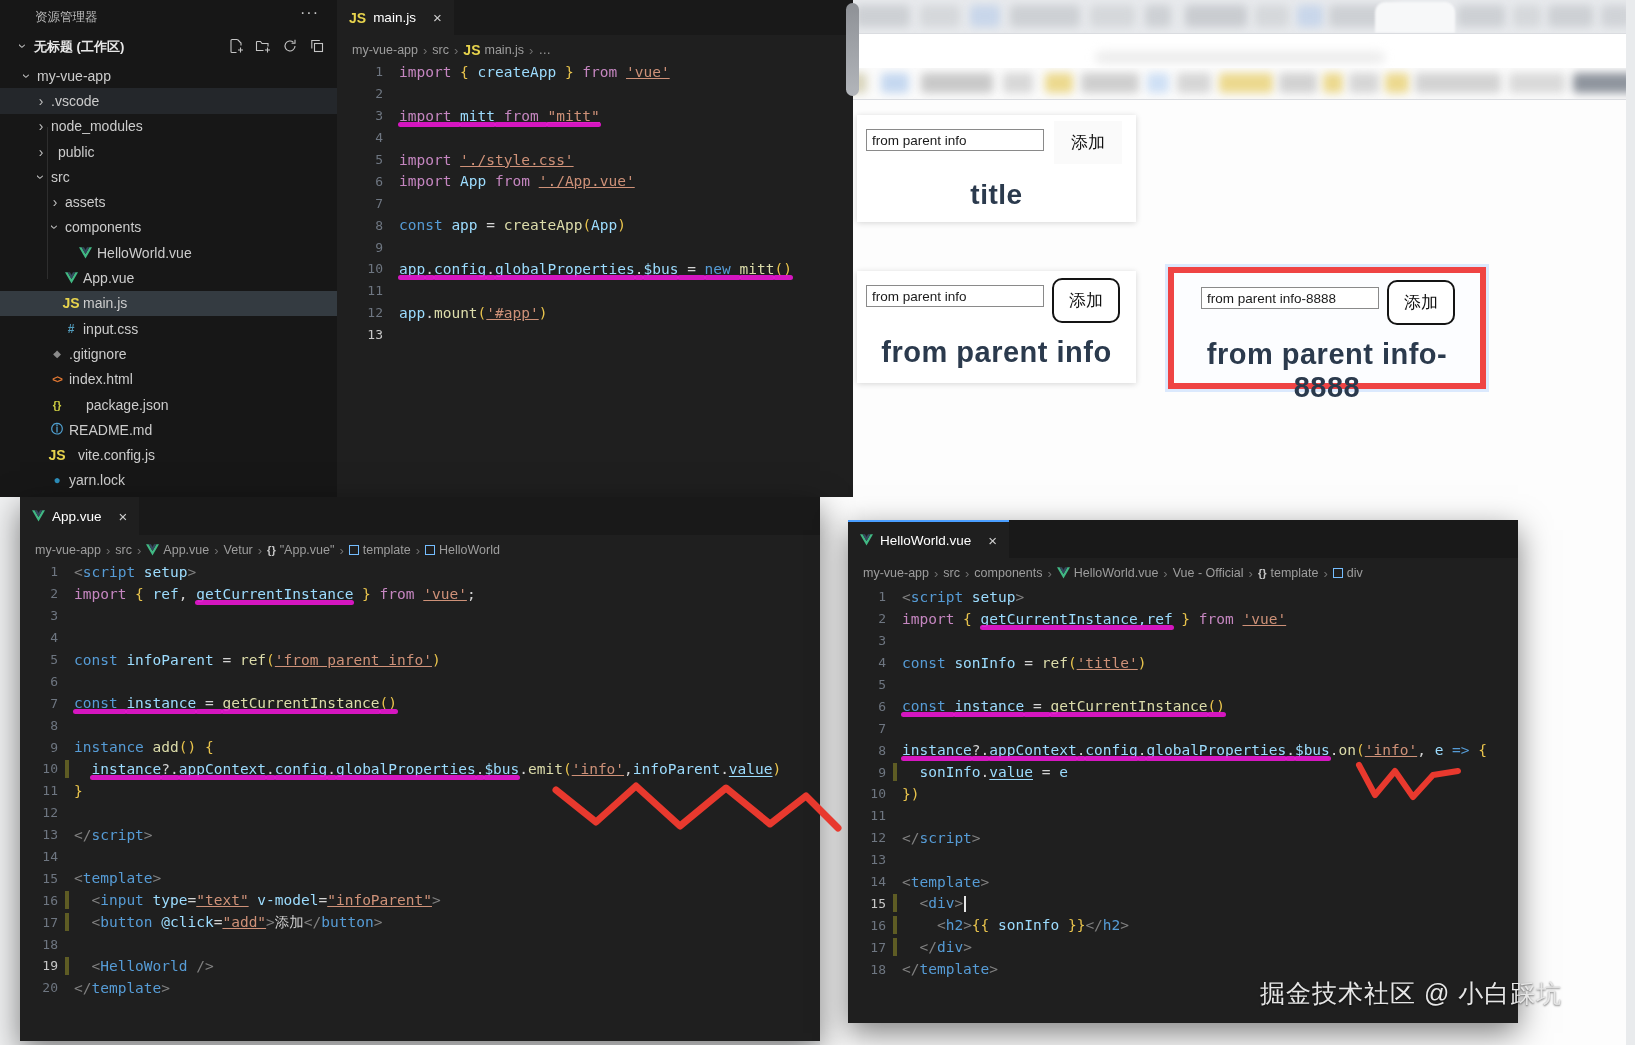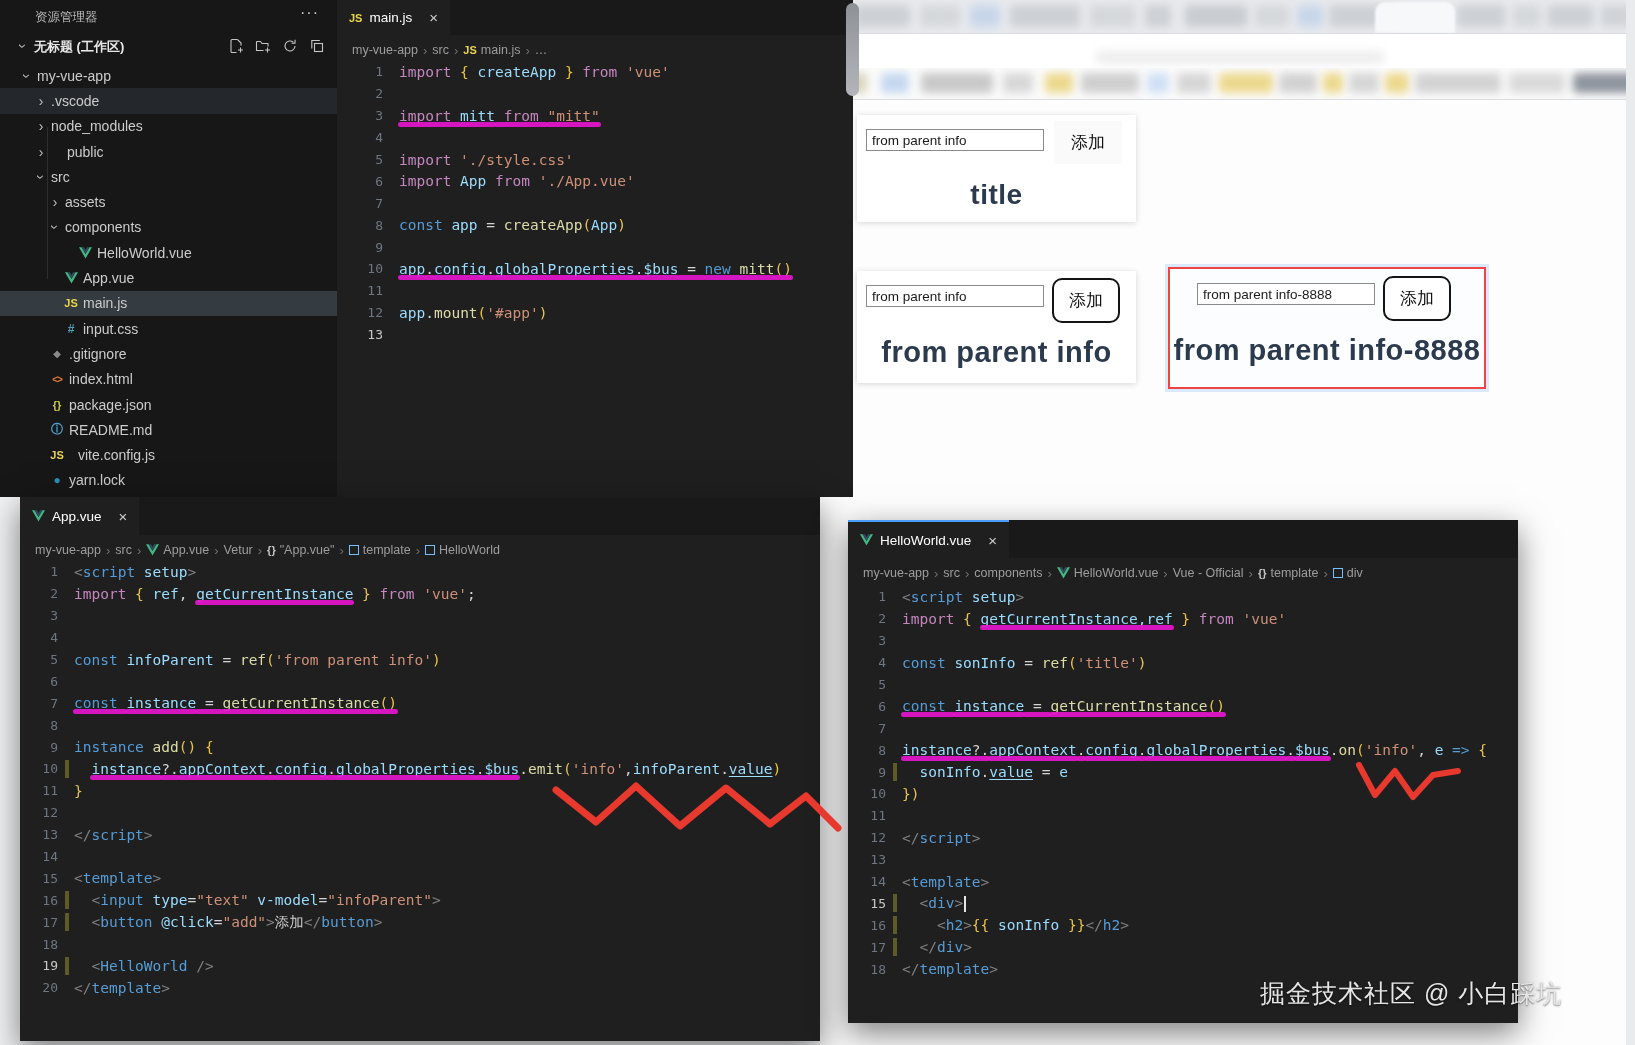--- a/index.html
+++ b/index.html
@@ -15,21 +15,21 @@
   .rowC{position:absolute;left:25px;right:0;top:68px;height:31px;background:#fbfbfb;overflow:hidden;border-bottom:1px solid #dadce0;}
   .rowC .blk{position:absolute;top:5px;height:20px;filter:blur(4px);border-radius:4px;}
   .rscroll{position:absolute;right:0;top:0;bottom:0;width:9px;background:#e9ebed;}
   .thumb{position:absolute;left:846px;top:3px;width:13px;height:93px;border-radius:7px;
          background:linear-gradient(#8e9196,#b2b5ba);z-index:30;}
   
   .card{position:absolute;background:#fff;box-shadow:0 1px 6px rgba(0,0,0,.16);z-index:3;box-sizing:border-box;}
   .c1{left:857px;top:115px;width:279px;height:107px;}
   .c2{left:857px;top:271px;width:279px;height:112px;}
   .c3{left:1168px;top:267px;width:318px;height:122px;background:#fcfdff;}
-  .c3.hl{border:2px solid #ef4444;box-shadow:0 0 0 3px rgba(156,194,251,.35);}
+  .c3.hl{border:6px solid #ef4444;box-shadow:0 0 0 3px rgba(156,194,251,.35);}
   .card .crow{display:flex;align-items:flex-start;padding:14px 0 0 9px;}
   .c3 .crow{padding-left:27px;}
   .cinput{width:178px;height:22px;border:1px solid #8a8a8a;font-size:13.5px;padding:1px 5px;
           font-family:"Liberation Sans",sans-serif;color:#1a1a1a;box-sizing:border-box;background:#fff;}
   .cbtn{font-family:"Liberation Sans","DejaVu Sans",sans-serif;font-size:17px;color:#111;cursor:pointer;}
   .cbtn.plain{border:none;background:#fafafa;padding:10px 17px;margin-left:10px;margin-top:-8px;}
   .cbtn.outl{border:2px solid #141414;border-radius:10px;background:#fff;padding:9px 15px;margin-left:8px;margin-top:-7px;}
   .chead{text-align:center;font-weight:bold;color:#2b3a4d;font-size:28px;margin-top:15px;letter-spacing:.5px;}
   .c2 .chead,.c3 .chead{font-size:29px;margin-top:13px;}
   .vscode-main{position:absolute;left:0;top:0;width:853px;height:497px;background:#000000;z-index:5;}
@@ -43,21 +43,21 @@
   .sb-acts{position:absolute;right:12px;top:4px;display:flex;gap:11px;}
   .sb-acts svg{width:16px;height:16px;stroke:#c5c5c5;fill:none;stroke-width:1.1;cursor:pointer;}
   .tree{position:absolute;left:0;top:63px;right:0;}
   .trow{display:flex;align-items:center;height:25.3px;box-sizing:border-box;font-size:14px;color:#cccccc;cursor:pointer;}
   .trow.sel{background:#343b41;}
   .trow.hov{background:#24272b;}
   .chev{display:inline-block;width:14px;font-size:14px;color:#c0c0c0;text-align:center;flex:none;}
   .chev.down{transform:rotate(90deg);}
   .chev.hide{visibility:hidden;}
   .fic{display:inline-flex;width:18px;justify-content:center;align-items:center;flex:none;font-weight:bold;}
-  .ic-js{color:#e8d44d;font-size:11px;font-weight:bold;}
+  .ic-js{color:#e8d44d;font-size:14px;font-weight:bold;}
   .ic-css{color:#519aba;font-size:12px;font-weight:bold;}
   .ic-git{color:#8a8a8a;font-size:10px;}
   .ic-html{color:#e37933;font-size:10px;font-weight:bold;letter-spacing:-1px;}
   .ic-json{color:#cbcb41;font-size:11px;font-weight:bold;}
   .ic-info{color:#4f9fcf;font-size:12px;}
   .ic-yarn{color:#2c8ebb;font-size:12px;}
   .ic-braces{color:#c5c5c5;font-size:11px;font-weight:bold;}
   .ic-sym{display:inline-block;width:8px;height:8px;border:1.5px solid #75beff;transform:rotate(0deg);}
   .guide{position:absolute;left:47px;top:127px;height:152px;width:1px;background:rgba(255,255,255,.10);}
   
@@ -70,21 +70,21 @@
   .crumbs .ci{display:inline-flex;align-items:center;}
   .code{position:absolute;left:0;right:0;font-family:"DejaVu Sans Mono","Liberation Mono",monospace;}
   .line{display:flex;align-items:center;height:21.9px;position:relative;}
   .num{width:46px;text-align:right;color:#6e7681;font-size:13px;flex:none;font-family:"DejaVu Sans Mono",monospace;}
   .win .num{width:38px;}
   .gut{width:16px;flex:none;position:relative;height:100%;}
   .gut .g{position:absolute;left:7px;top:2px;bottom:2px;width:4px;background:#5e5c24;}
   .ctext{white-space:pre;font-size:14.5px;}
   .line.act .num{color:#c8c8c8;}
   .tk.kw{color:#c586c0;} .tk.kw2{color:#569cd6;} .tk.id{color:#9cdcfe;}
-  .tk.fn{color:#dcdcaa;} .tk.str{color:#ce9178;} .tk.op{color:#d4d4d4;}
+  .tk.fn{color:#dcdcaa;} .tk.str{color:#ce9178;text-decoration:underline;} .tk.op{color:#d4d4d4;}
   .tk.br{color:#e8c34c;} .tk.pt{color:#808080;} .tk.tag{color:#569cd6;}
   .tk.attr{color:#9cdcfe;} .tk.txt{color:#cccccc;}
   .tk{position:relative;}
   .tk.mk::after{content:"";position:absolute;left:-1px;right:-1px;bottom:-3px;height:5px;background:#e516ce;border-radius:3px;opacity:.92;}
   .tk.un{text-decoration:underline;text-underline-offset:2px;}
   .caret{display:inline-block;width:1.5px;height:16px;background:#e6e6e6;vertical-align:middle;margin-left:1px;}
   
   .ed-main{position:absolute;left:337px;top:0;width:516px;height:497px;background:#1f1f1f;overflow:hidden;}
   .ed-main .tabs{height:35px;}
   .ed-main .crumbs{top:39px;height:22px;}
@@ -209,21 +209,21 @@
         <div class="trow hov" style="padding-left: 34px;">
           <span class="chev ">›</span>
           <span class="tlabel" style="margin-left:3px">.vscode</span>
         </div>
         <div class="trow" style="padding-left: 34px;">
           <span class="chev ">›</span>
           <span class="tlabel" style="margin-left:3px">node_modules</span>
         </div>
         <div class="trow" style="padding-left: 34px;">
           <span class="chev ">›</span>
-          <span class="tlabel" style="margin-left:19px">public</span>
+          <span class="tlabel" style="margin-left:10px">public</span>
         </div>
         <div class="trow" style="padding-left: 34px;">
           <span class="chev down">›</span>
           <span class="tlabel" style="margin-left:3px">src</span>
         </div>
         <div class="trow" style="padding-left: 48px;">
           <span class="chev ">›</span>
           <span class="tlabel" style="margin-left:3px">assets</span>
         </div>
         <div class="trow" style="padding-left: 48px;">
@@ -280,21 +280,21 @@
           <span class="fic">
             <span class="ic-html">&lt;&gt;</span>
           </span>
           <span class="tlabel" style="margin-left:3px">index.html</span>
         </div>
         <div class="trow" style="padding-left: 34px;">
           <span class="chev hide">›</span>
           <span class="fic">
             <span class="ic-json">{}</span>
           </span>
-          <span class="tlabel" style="margin-left:3px">package.json</span>
+          <span class="tlabel" style="margin-left:20px">package.json</span>
         </div>
         <div class="trow" style="padding-left: 34px;">
           <span class="chev hide">›</span>
           <span class="fic">
             <span class="ic-info">ⓘ</span>
           </span>
           <span class="tlabel" style="margin-left:3px">README.md</span>
         </div>
         <div class="trow" style="padding-left: 34px;">
           <span class="chev hide">›</span>

